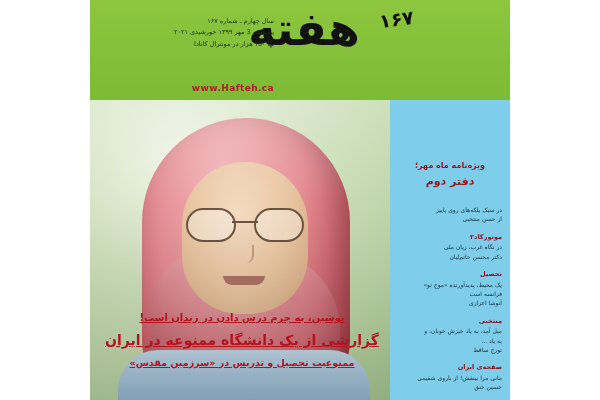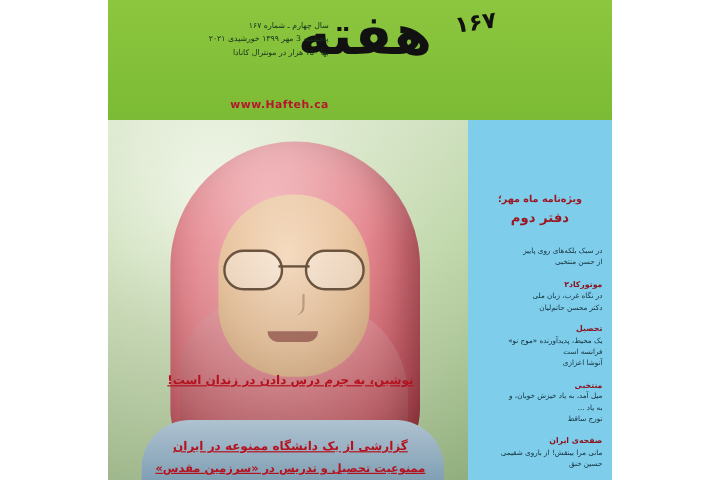--- a/index.html
+++ b/index.html
@@ -266,24 +266,23 @@
     direction: rtl;
     color: #b4121f;
     font-weight: bold;
     text-decoration: underline;
   }
   .headline .h1 {
     font-size: 10px;
     line-height: 1.9;
   }
   .headline .h2 {
-    font-size: 10px;
+    font-size: 14px;
     line-height: 1.9;
     color: #b4121f;
-    margin-top: 36px;
   }
   .headline .h3 {
     font-size: 9.5px;
     line-height: 1.9;
     color: #b4121f;
   }
 </style>
 </head>
 <body>
 

